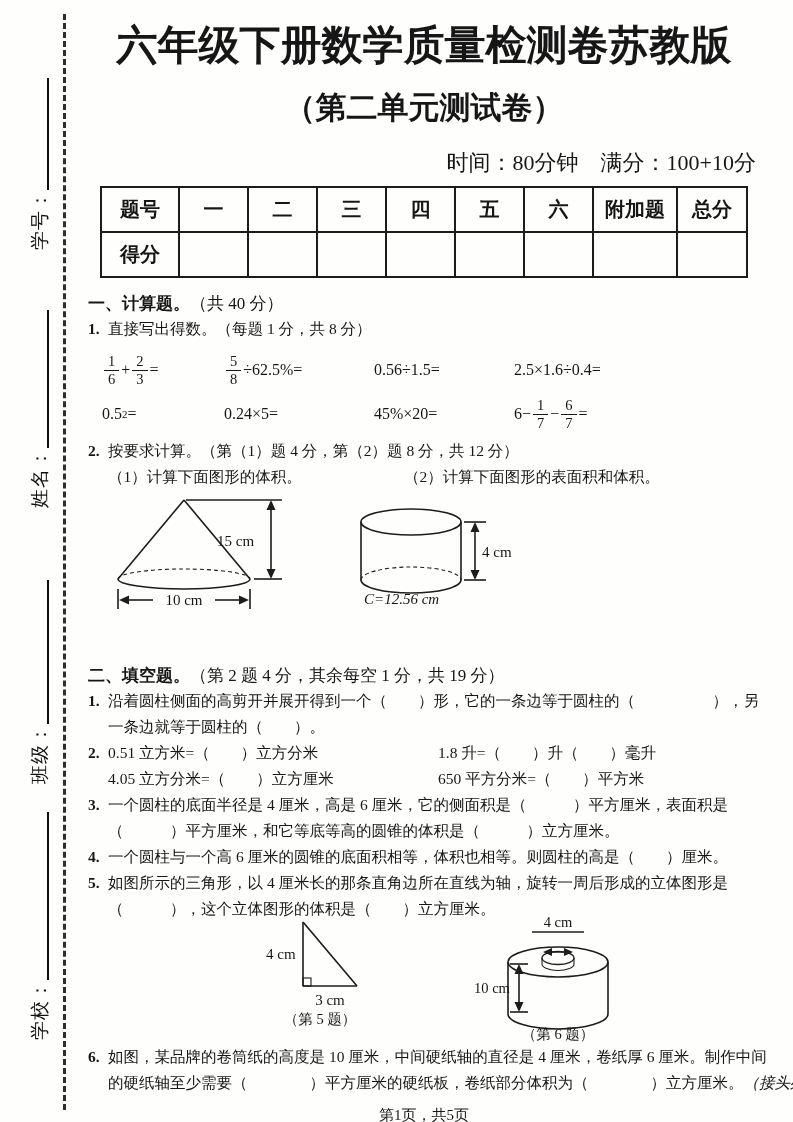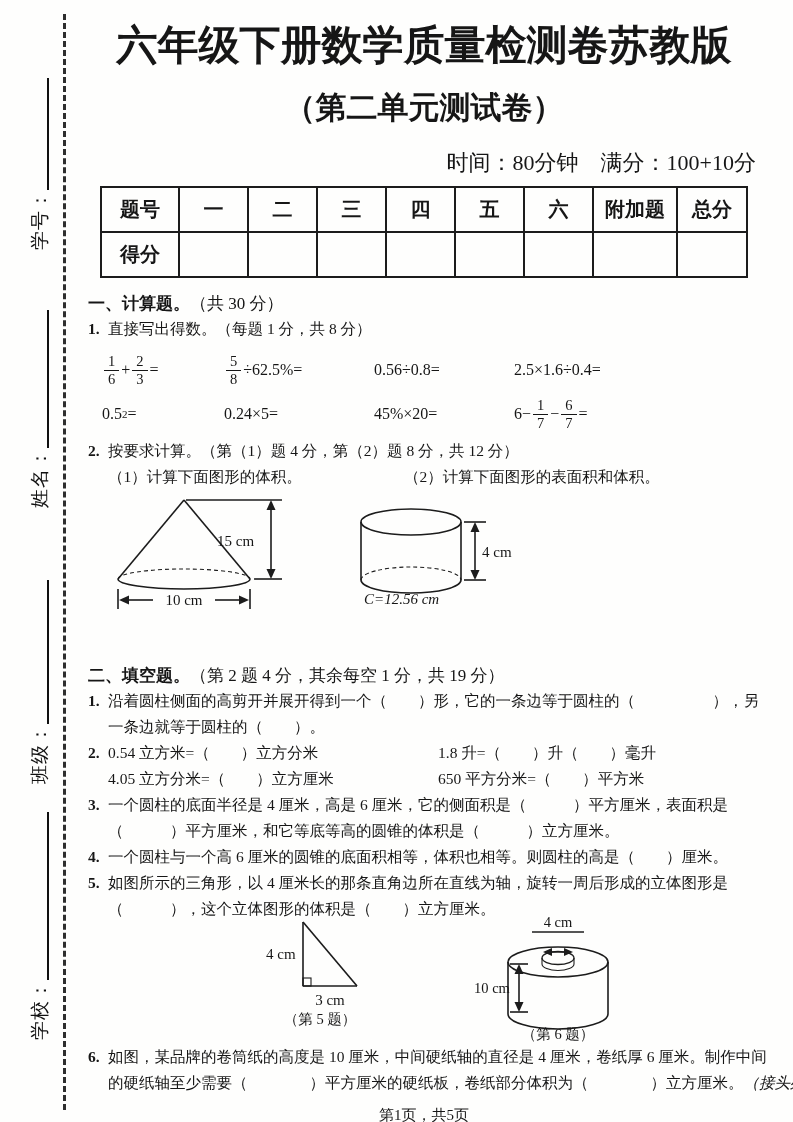--- a/index.html
+++ b/index.html
@@ -112,21 +112,21 @@
             <td></td>
         <td></td>
             <td></td>
         <td></td>
             <td></td>
       </tr>
     </tbody>
       </table>
 
     <div class="sec-head">
-      <span class="b">一、计算题。</span><span>（共 30 分）</span>
+      <span class="b">一、计算题。</span><span>（共 40 分）</span>
     </div>
 
     <div class="q-line">
       <span class="q-num">1.</span>
       <span><span>直接写出得数。</span><span>（每题 1 分，共 8 分）</span></span>
     </div>
 
     <div class="calc-grid">
       <div>
         <span class="frac">
@@ -140,21 +140,21 @@
           </span>
           <span>=</span>
       </div>
       <div>
         <span class="frac">
             <span class="num">5</span>
             <span class="den">8</span>
           </span>
           <span>÷62.5%=</span>
       </div>
-      <div>0.56÷0.8=</div>
+      <div>0.56÷1.5=</div>
       <div>2.5×1.6÷0.4=</div>
       <div>
         <span>0.5</span>
           <sup class="pw">2</sup>
           <span> =</span>
       </div>
       <div>0.24×5=</div>
       <div>45%×20=</div>
       <div>
         <span>6−</span>
@@ -232,21 +232,21 @@
       <span class="q-num">1.</span>
       <span>沿着圆柱侧面的高剪开并展开得到一个（　　）形，它的一条边等于圆柱的（　　　　　），另</span>
     </div>
     <div class="q-line q-cont">
       <span>一条边就等于圆柱的（　　）。</span>
     </div>
 
     <div class="q-line">
       <span class="q-num">2.</span>
       <span class="twocol" style="flex:1">
-        <span>0.54 立方米=（　　）立方分米</span>
+        <span>0.51 立方米=（　　）立方分米</span>
         <span>1.8 升=（　　）升（　　）毫升</span>
       </span>
     </div>
     <div class="q-line q-cont">
       <span class="twocol" style="flex:1">
         <span>4.05 立方分米=（　　）立方厘米</span>
         <span>650 平方分米=（　　）平方米</span>
       </span>
     </div>
 

